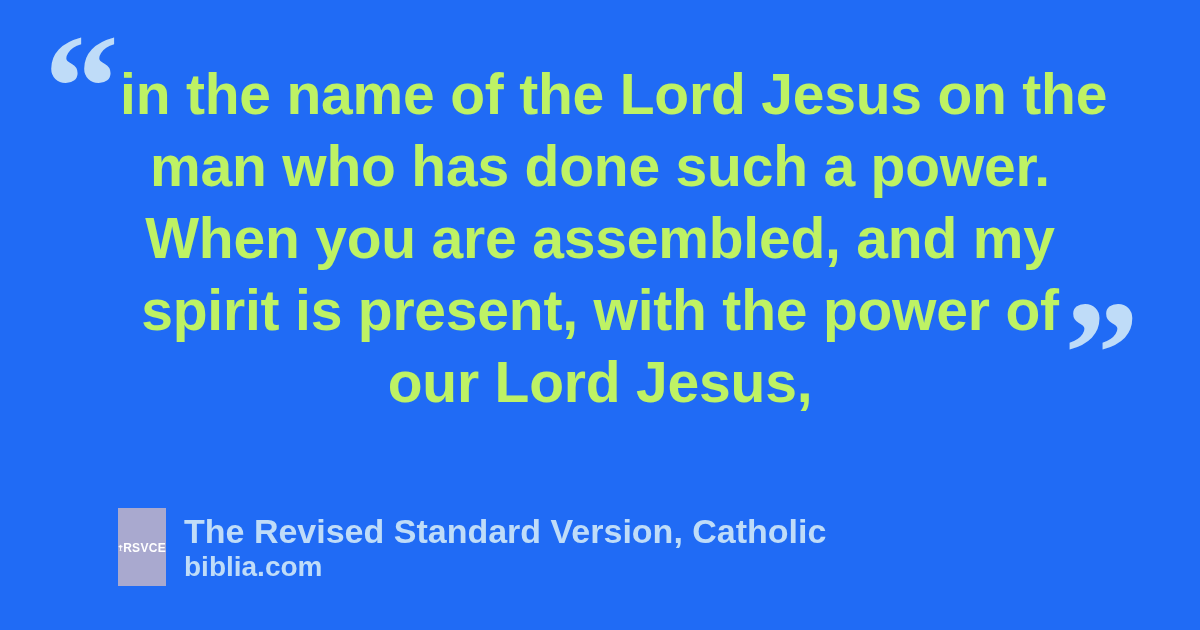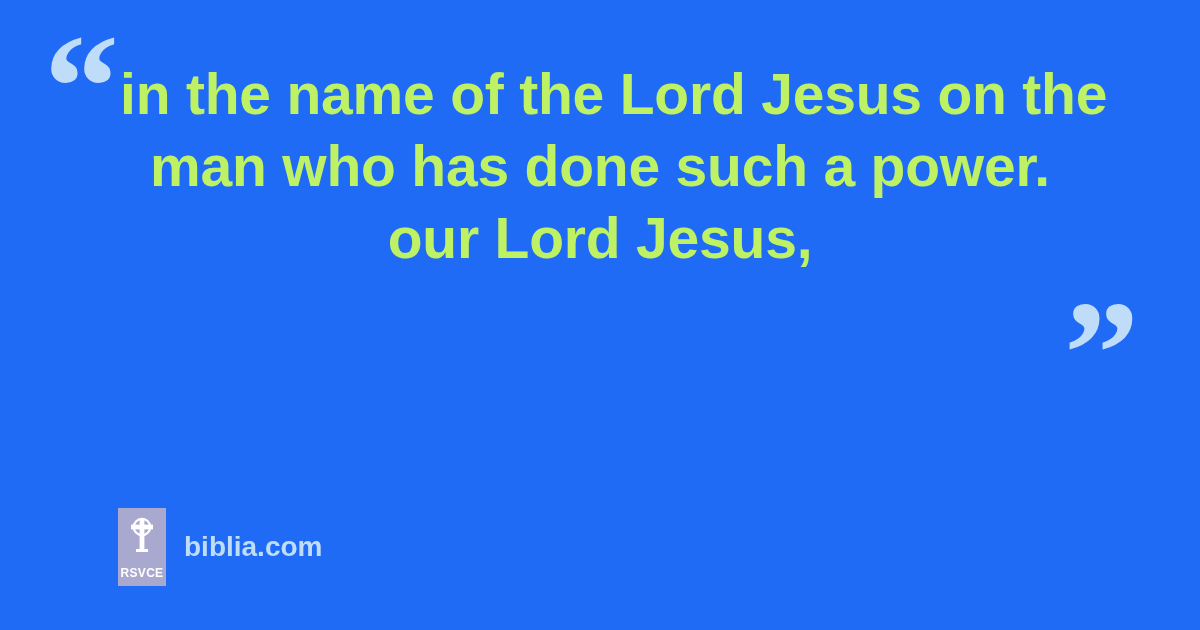--- a/index.html
+++ b/index.html
@@ -79,21 +79,21 @@
     display: flex;
     flex-direction: row;
     align-items: stretch;
   }
 
   .badge {
     width: 48px;
     height: 78px;
     background: #a9a9cf;
     display: flex;
-    flex-direction: column;
+    flex-direction: row;
     align-items: center;
     justify-content: space-between;
     padding: 8px 0 7px 0;
     box-sizing: border-box;
     flex: 0 0 auto;
   }
 
   .badge-icon {
     width: 30px;
     height: 38px;
@@ -141,36 +141,39 @@
 
 <div class="card">
 
   <div class="quote-area">
 
     <span class="quote-mark open">“</span>
 
     <div class="quote-text">
       <span class="quote-line">in the name of the Lord Jesus on the</span>
       <span class="quote-line">man who has done such a power.</span>
+      <span class="quote-line">When you are assembled, and my</span>
+      <span class="quote-line">spirit is present, with the power of</span>
       <span class="quote-line">our Lord Jesus,</span>
     </div>
 
     <span class="quote-mark close">”</span>
   </div>
 
   <div class="attribution">
 
     <div class="badge">
       <svg class="badge-icon" viewBox="0 0 30 38" aria-hidden="true">
         <circle cx="15" cy="11" r="8.2" fill="none" stroke="#ffffff" stroke-width="2.2"></circle>
         <rect x="12.6" y="2" width="4.8" height="32" fill="#ffffff"></rect>
         <rect x="4" y="8.6" width="22" height="4.8" fill="#ffffff"></rect>
         <rect x="9" y="33" width="12" height="3" fill="#ffffff"></rect>
       </svg>
       <span class="badge-label">RSVCE</span>
     </div>
 
     <div class="attr-text">
+      <span class="attr-title">The Revised Standard Version, Catholic</span>
       <span class="attr-site">biblia.com</span>
     </div>
   </div>
 
 </div>
 
 </body></html>

